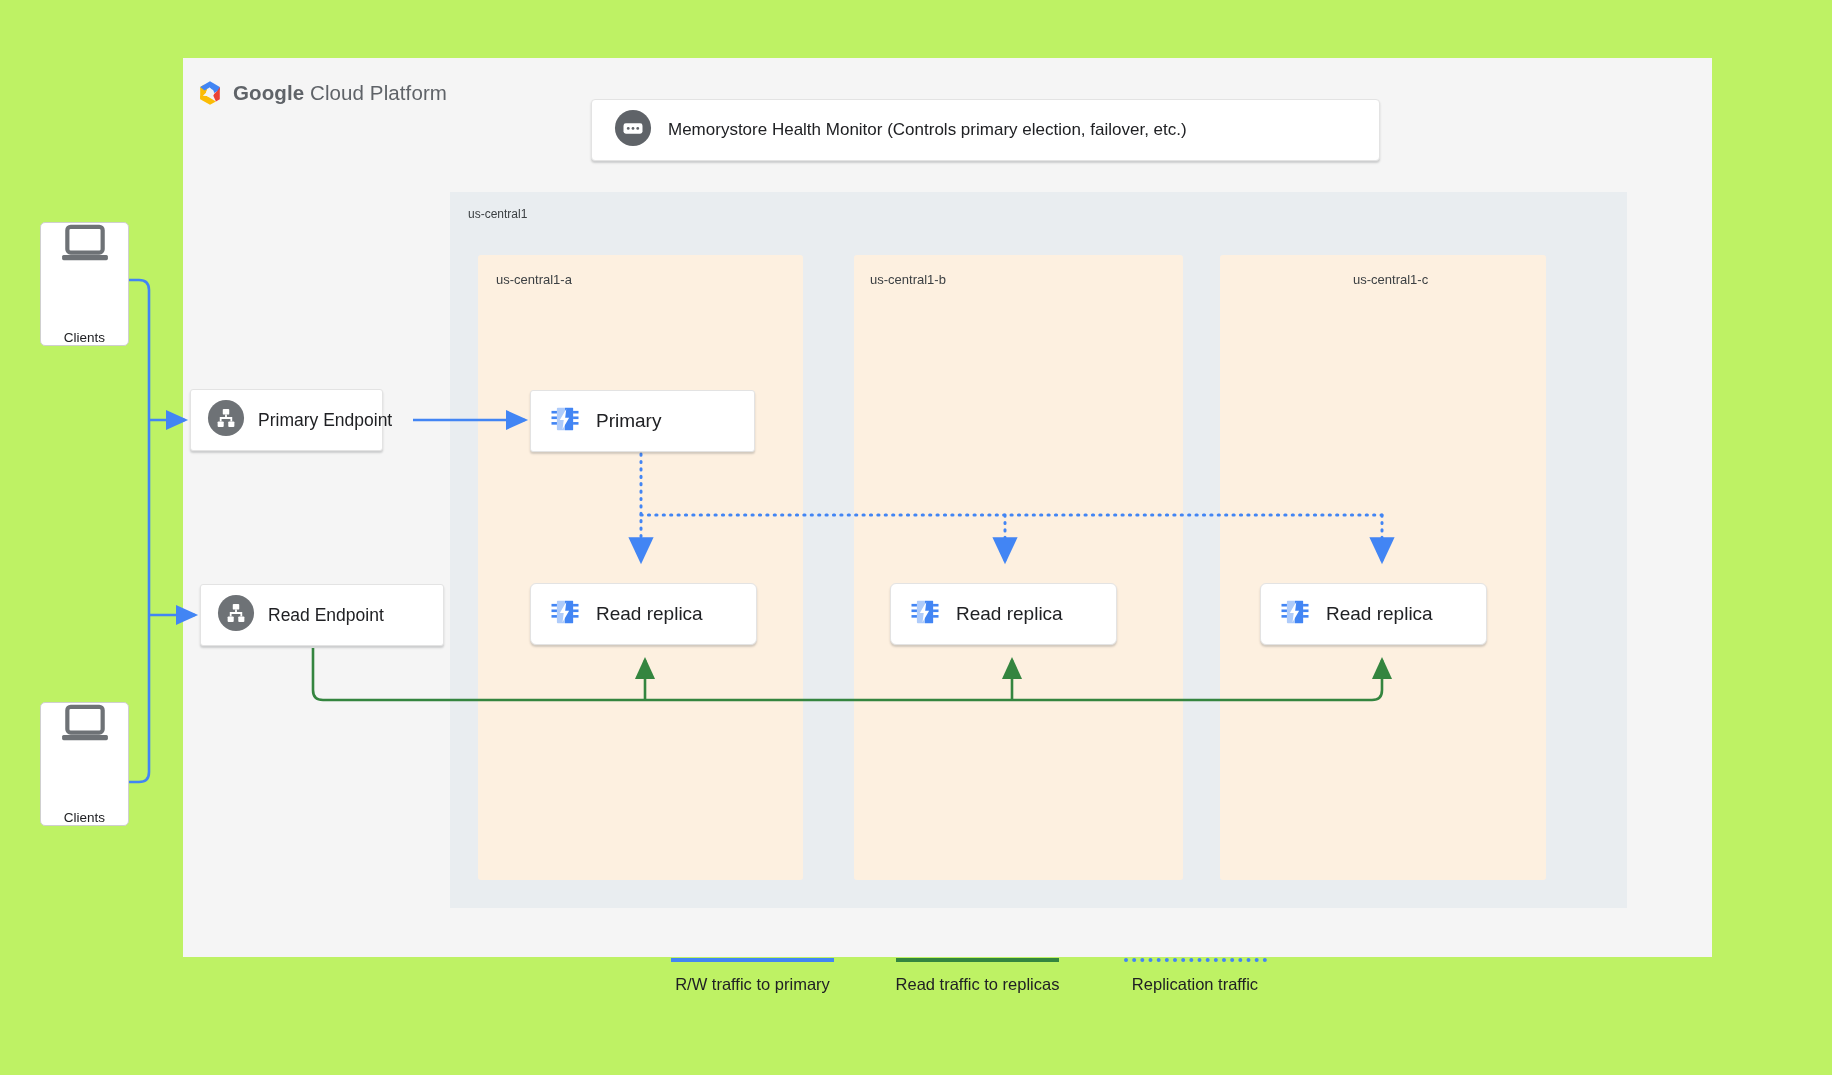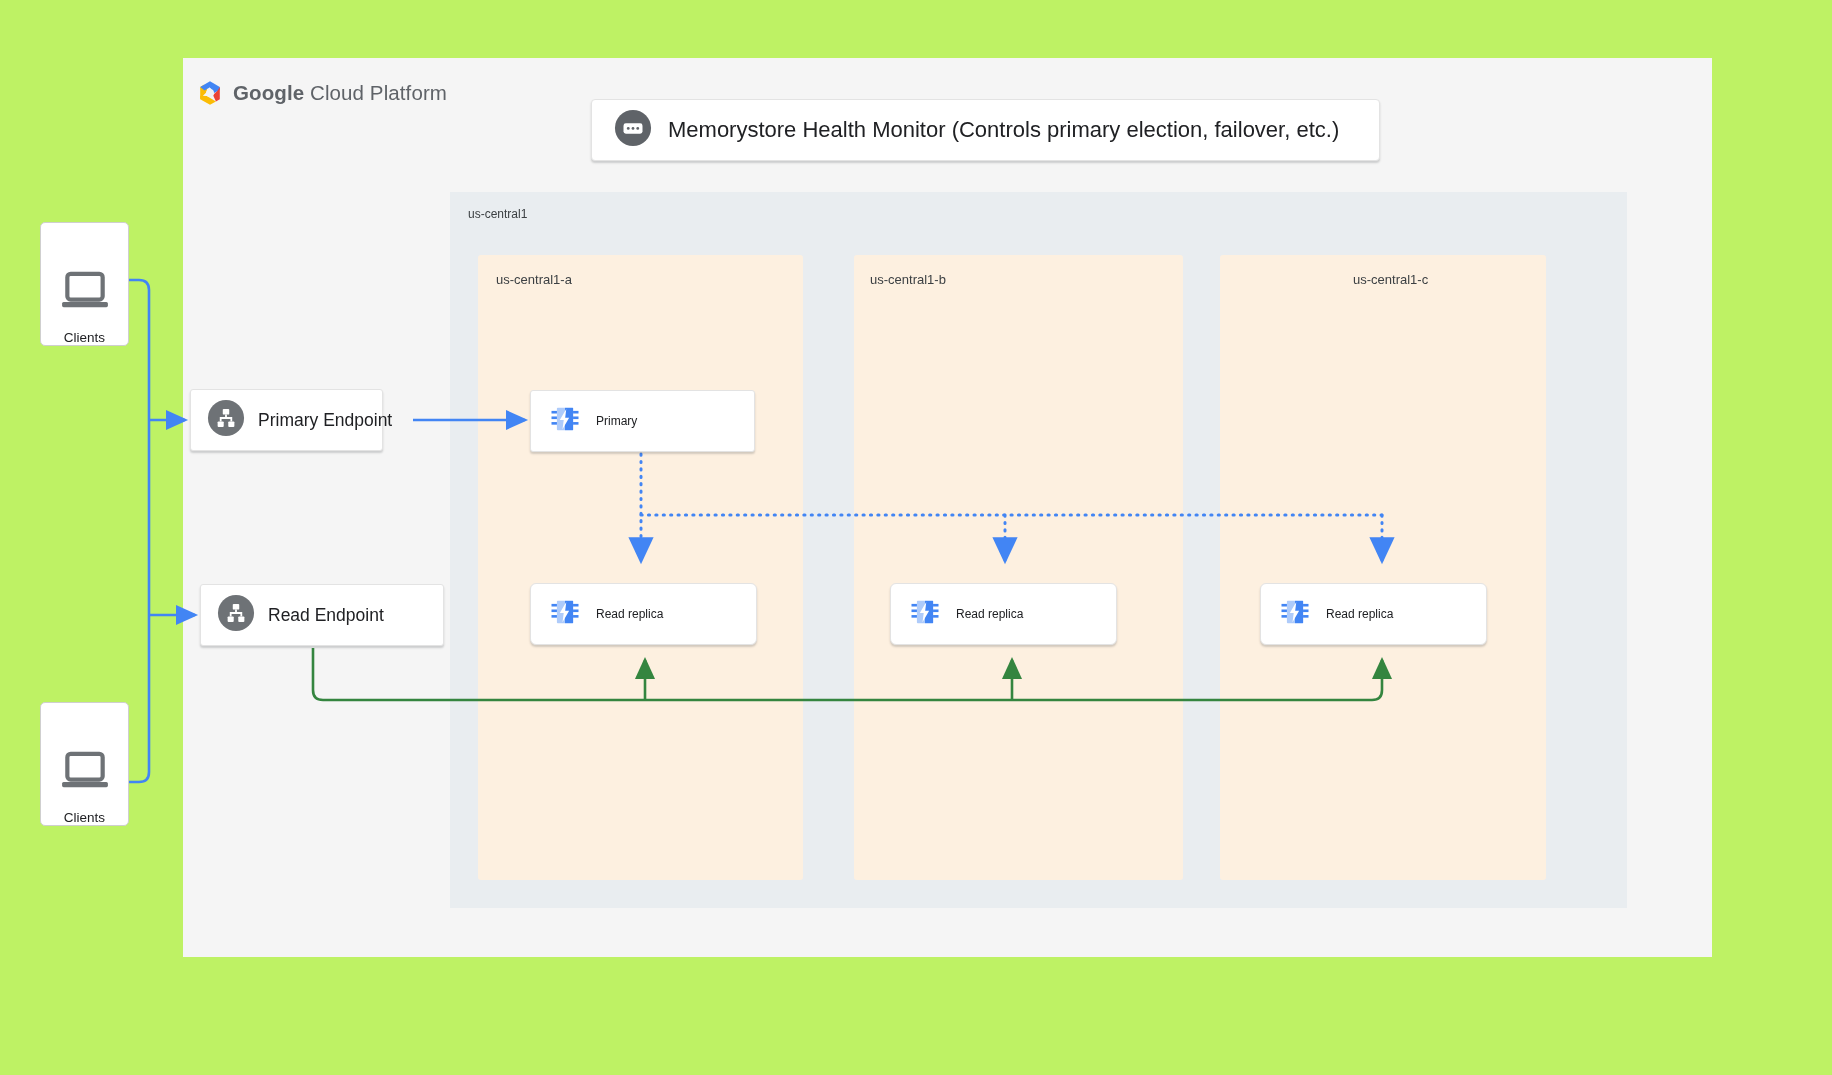--- a/index.html
+++ b/index.html
@@ -74,34 +74,34 @@
     background: #ffffff;
     border: 1px solid #e3e3e3;
     border-radius: 3px;
     box-shadow: 0 2px 2px rgba(60,64,67,.22);
     display: flex;
     align-items: center;
     gap: 13px;
     padding: 0 16px;
   }
   .node-label {
-    font-size: 12px;
+    font-size: 19px;
     color: #202124;
     white-space: nowrap;
   }
 
   
   #health-monitor {
     left: 591px; top: 99px;
     width: 789px; height: 62px;
     padding: 0 22px;
     gap: 16px;
     border-radius: 4px;
   }
-  #health-monitor .node-label { font-size: 22px; }
+  #health-monitor .node-label { font-size: 17px; }
 
   
   #primary-endpoint {
     left: 190px; top: 389px;
     width: 193px; height: 62px;
   }
   #read-endpoint {
     left: 200px; top: 584px;
     width: 244px; height: 62px;
   }
@@ -120,21 +120,21 @@
 
   
   .client-box {
     background: #ffffff;
     border: 1px solid #cfcfcf;
     border-radius: 5px;
     width: 89px;
     display: flex;
     flex-direction: column;
     align-items: center;
-    justify-content: flex-end;
+    justify-content: space-between;
     gap: 14px;
   }
   #client-top { left: 40px; top: 222px; height: 124px; }
   #client-bottom { left: 40px; top: 702px; height: 124px; }
   .client-label { font-size: 13.5px; color: #202124; }
 
   
   #legend {
     left: 640px; top: 958px;
     width: 660px; height: 60px;
@@ -352,14 +352,28 @@
   <div class="abs client-box" id="client-bottom">
     <span>
       <svg width="54" height="42" viewBox="0 0 56 44">
         <rect x="9.5" y="4" width="37" height="27" rx="3.5" fill="none" stroke="#6e7276" stroke-width="4.4"></rect>
         <rect x="4" y="33.5" width="48" height="5.4" rx="1.6" fill="#6e7276"></rect>
       </svg>
     </span>
     <span class="client-label">Clients</span>
   </div>
 
+  <div class="abs" id="legend">
+    <div class="legend-item" id="li-1">
+      <span class="legend-swatch" style="background:#4285f4;"></span>
+      <span class="legend-text">R/W traffic to primary</span>
+    </div>
+    <div class="legend-item" id="li-2">
+      <span class="legend-swatch" style="background:#34853f;"></span>
+      <span class="legend-text">Read traffic to replicas</span>
+    </div>
+    <div class="legend-item" id="li-3">
+      <span class="legend-swatch dotted"></span>
+      <span class="legend-text">Replication traffic</span>
+    </div>
+  </div>
 
 </div>
 
 </body></html>

